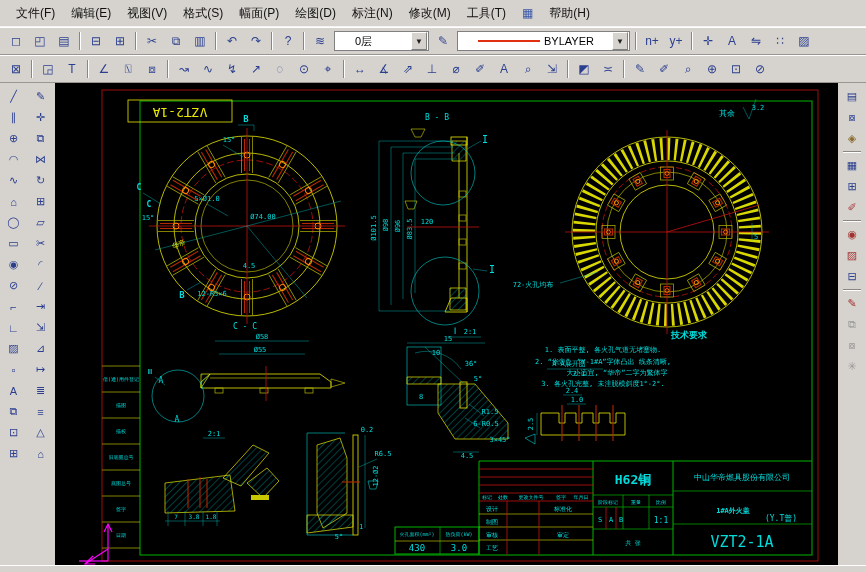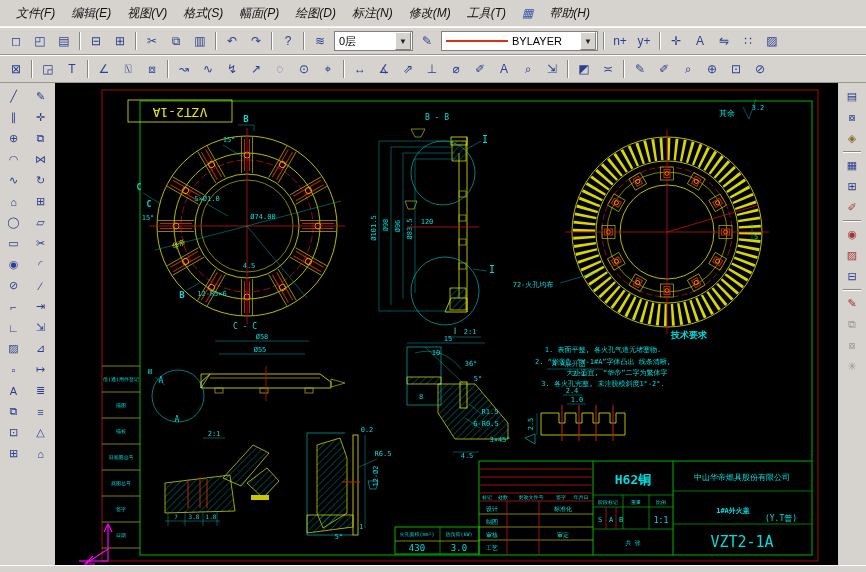--- a/index.html
+++ b/index.html
@@ -1,27 +1,27 @@
 <!DOCTYPE html>
 <html><head>
 <meta charset="utf-8">
 <style>
   html,body{margin:0;padding:0;width:866px;height:572px;overflow:hidden;
     background:#d6d3ce;font-family:"Liberation Sans",sans-serif;}
   .menubar{height:26px;display:flex;align-items:center;padding-left:8px;
-    font-size:12px;background:#d6d3ce;border-bottom:1px solid #f5f4f2;font-style:italic;}
+    font-size:12px;background:#d6d3ce;border-bottom:1px solid #f5f4f2;}
   .mi{padding:3px 8px;color:#111;cursor:default;}
   .toolbar{height:26px;display:flex;align-items:center;padding-left:4px;
     background:#d6d3ce;border-top:1px solid #fff;border-bottom:1px solid #9a968f;}
   .tbgroup{display:flex;align-items:center;}
   .btn{width:22px;height:20px;display:inline-flex;align-items:center;justify-content:center;
     font-size:12px;color:#2b3f8f;border:1px solid #d6d3ce;border-radius:1px;}
   .sep{width:0;height:18px;border-left:1px solid #8a8782;border-right:1px solid #fff;margin:0 3px;}
   .combo{height:18px;background:#fff;border:1px solid #808080;display:flex;align-items:center;
-    font-size:11px;padding:0 1px 0 4px;margin:0 2px;color:#000;}
+    font-size:11px;padding:0 1px 0 20px;margin:0 2px;color:#000;}
   .combo .arrow{width:14px;height:16px;background:#d6d3ce;border:1px solid #fff;
     border-right-color:#808080;border-bottom-color:#808080;font-size:8px;display:flex;
     align-items:center;justify-content:center;margin-left:4px;color:#222;}
   .color-line{display:inline-block;width:62px;height:0;border-top:2px solid #e03010;margin-right:4px;}
   .main{display:flex;height:482px;}
   .palette{background:#d6d3ce;display:flex;}
   .pal-col{width:27px;display:flex;flex-direction:column;align-items:center;padding-top:3px;}
   .pal-col .btn{width:24px;height:19px;font-size:11px;}
   .pal-col .sep{width:18px;height:0;border:none;border-top:1px solid #8a8782;border-bottom:1px solid #fff;margin:2px 0;}
   .canvas{width:783px;height:482px;background:#000;position:relative;}

